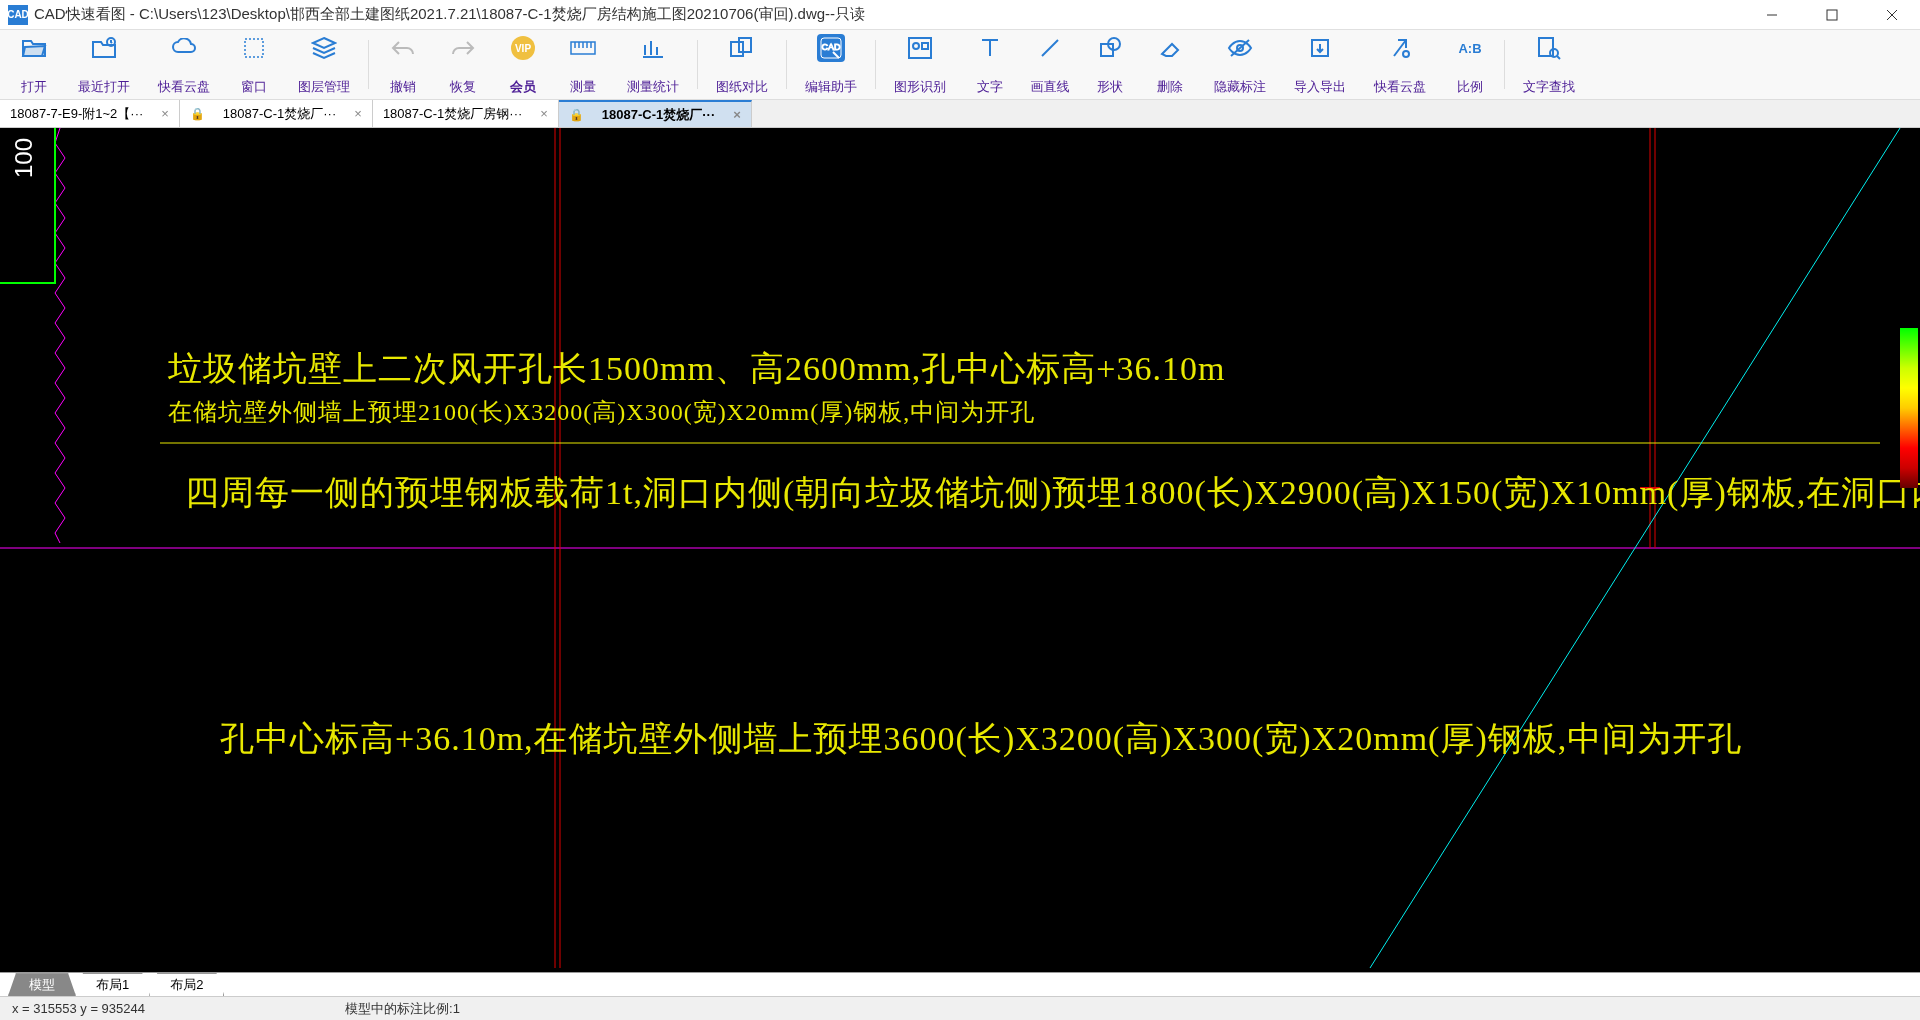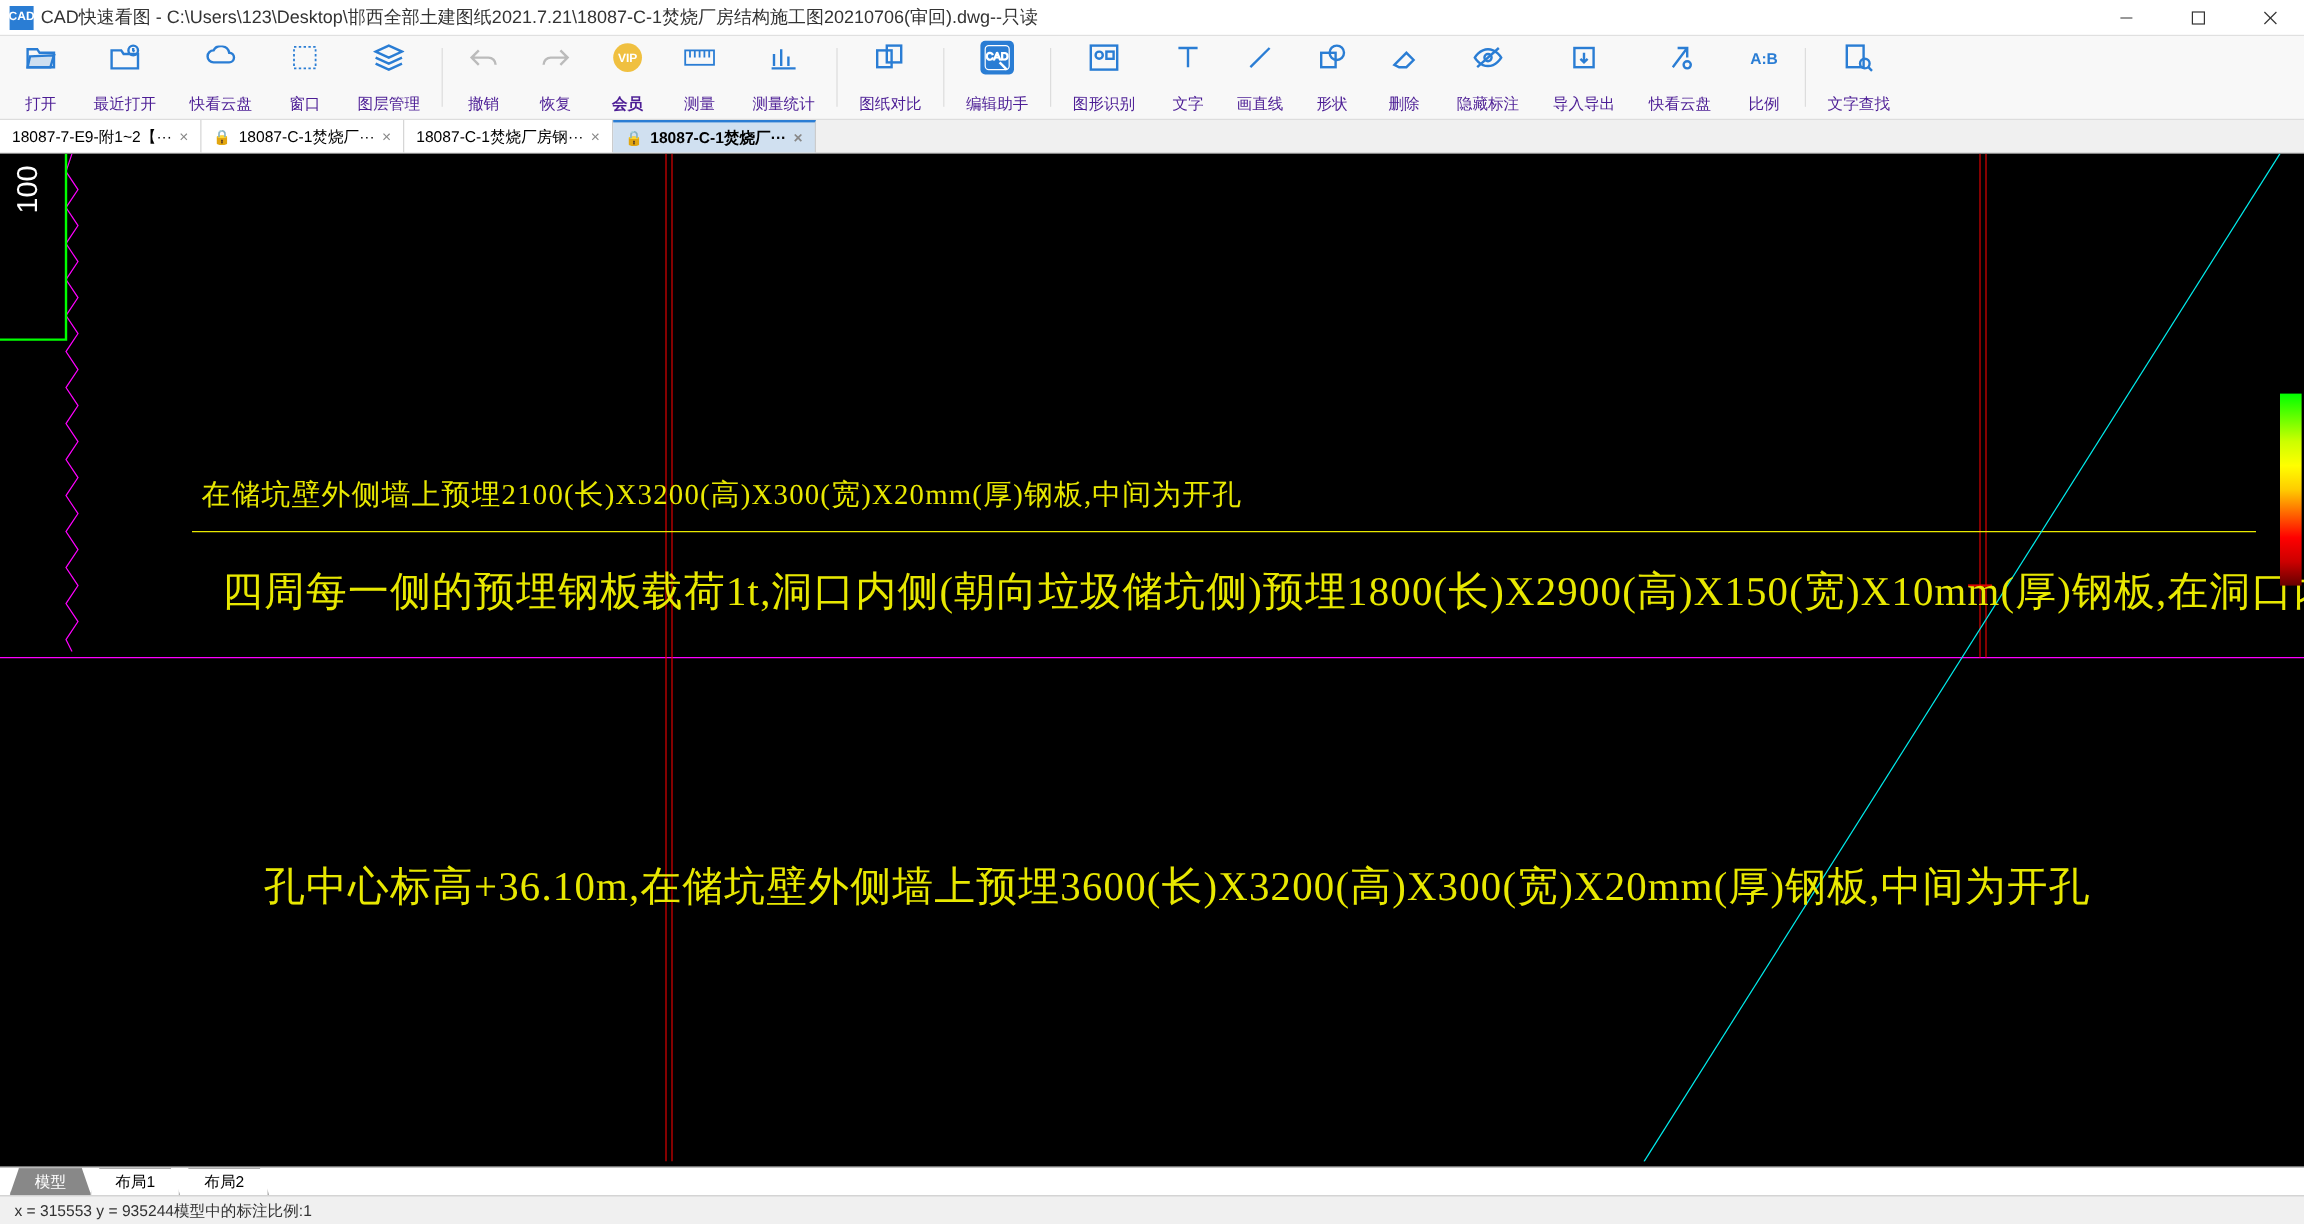--- a/index.html
+++ b/index.html
@@ -15,39 +15,39 @@
 .tool-btn { width: 60px; display: flex; flex-direction: column; align-items: center; justify-content: center; cursor: pointer; gap: 16px; }
 .tool-btn.wide { width: 80px; }
 .tool-btn .ticon { width: 28px; height: 28px; display: flex; align-items: center; justify-content: center; }
 .tool-btn .tlabel { font-size: 13px; color: #4c1d95; }
 .tool-btn.active .ticon { background: #2a7dd4; border-radius: 4px; }
 .tool-btn.active svg { stroke: #fff; }
 .tool-sep { width: 1px; background: #ddd; margin: 8px 4px; }
 .vip-label { color: #d49a2a; font-weight: bold; }
 
 .tabs { height: 28px; display: flex; background: #f0f0f0; border-bottom: 1px solid #ccc; }
-.tab { padding: 0 10px; display: flex; align-items: center; font-size: 13px; border-right: 1px solid #ccc; max-width: 230px; gap: 6px; cursor: pointer; background: #fff; }
+.tab { padding: 0 10px; display: flex; align-items: center; font-size: 13px; border-right: 1px solid #ccc; max-width: 230px; gap: 18px; cursor: pointer; background: #fff; }
 .tab.active { background: #d0e0f0; border-top: 2px solid #2a7dd4; font-weight: bold; }
 .tab-text { white-space: nowrap; overflow: hidden; text-overflow: ellipsis; flex: 1; }
 .tab .close { color: #888; font-size: 13px; }
 .lock-icon { color: #d4a020; font-size: 12px; }
 
 .canvas-wrap { flex: 1; position: relative; background: #000; overflow: hidden; }
 .canvas { position: absolute; inset: 0; }
 .canvas svg { position: absolute; inset: 0; }
 .cad-text { position: absolute; color: #e8e800; font-family: "SimSun", serif; white-space: nowrap; font-weight: 300; letter-spacing: 1px; }
 .ruler-text { position: absolute; color: #fff; font-size: 24px; transform: rotate(-90deg); transform-origin: left top; }
 
 .spectrum { position: absolute; right: 2px; top: 200px; width: 18px; height: 160px; background: linear-gradient(to bottom, #00ff00, #66ff00, #ccff00, #ffff00, #ffcc00, #ff6600, #ff0000, #cc0000, #660000); }
 
 .bottom-tabs { height: 24px; display: flex; background: #fff; border-top: 1px solid #999; padding-left: 8px; align-items: center; }
 .btab { padding: 2px 20px; font-size: 13px; border: 1px solid #999; border-bottom: none; background: #fff; cursor: pointer; margin-right: -1px; clip-path: polygon(8px 0, calc(100% - 8px) 0, 100% 100%, 0 100%); }
 .btab.active { background: #888; color: #ffffff; }
 
-.statusbar { height: 24px; display: flex; align-items: center; background: #f0f0f0; border-top: 1px solid #ccc; font-size: 13px; padding: 0 12px; color: #333; }
+.statusbar { height: 24px; display: flex; align-items: center; background: #f0f0f0; border-top: 1px solid #ccc; font-size: 13px; padding: 0 12px; gap: 200px; color: #333; }
 </style>
 </head>
 <body>
 
 <div class="titlebar">
   <span class="titlebar-icon">CAD</span>
   <span class="titlebar-text">CAD快速看图 - C:\Users\123\Desktop\邯西全部土建图纸2021.7.21\18087-C-1焚烧厂房结构施工图20210706(审回).dwg--只读</span>
   <div class="win-controls">
     <div class="win-btn">
         <svg width="14" height="14">
@@ -312,20 +312,21 @@
       <line x1="1650" y1="0" x2="1650" y2="420" stroke="#dd0000" stroke-width="1"></line>
       <line x1="1655" y1="0" x2="1655" y2="420" stroke="#dd0000" stroke-width="1"></line>
 
       <line x1="1640" y1="360" x2="1660" y2="360" stroke="#dd0000" stroke-width="2"></line>
 
       <line x1="160" y1="315" x2="1880" y2="315" stroke="#e8e800" stroke-width="1"></line>
 
       <line x1="1370" y1="840" x2="1900" y2="0" stroke="#00eeee" stroke-width="1"></line>
     </svg>
     <span class="ruler-text" style="left:10px; top:50px;">100</span>
+    <div class="cad-text" style="left:168px; top:218px; font-size:34px;">垃圾储坑壁上二次风开孔长1500mm、高2600mm,孔中心标高+36.10m</div>
     <div class="cad-text" style="left:168px; top:268px; font-size:24px;">在储坑壁外侧墙上预埋2100(长)X3200(高)X300(宽)X20mm(厚)钢板,中间为开孔</div>
     <div class="cad-text" style="left:185px; top:342px; font-size:34px;">四周每一侧的预埋钢板载荷1t,洞口内侧(朝向垃圾储坑侧)预埋1800(长)X2900(高)X150(宽)X10mm(厚)钢板,在洞口内侧安装丝网</div>
     <div class="cad-text" style="left:220px; top:588px; font-size:34px;">孔中心标高+36.10m,在储坑壁外侧墙上预埋3600(长)X3200(高)X300(宽)X20mm(厚)钢板,中间为开孔</div>
     <div class="spectrum"></div>
   </div>
 </div>
 
 <div class="bottom-tabs">
   <div class="btab active">模型</div>
   <div class="btab">布局1</div>

